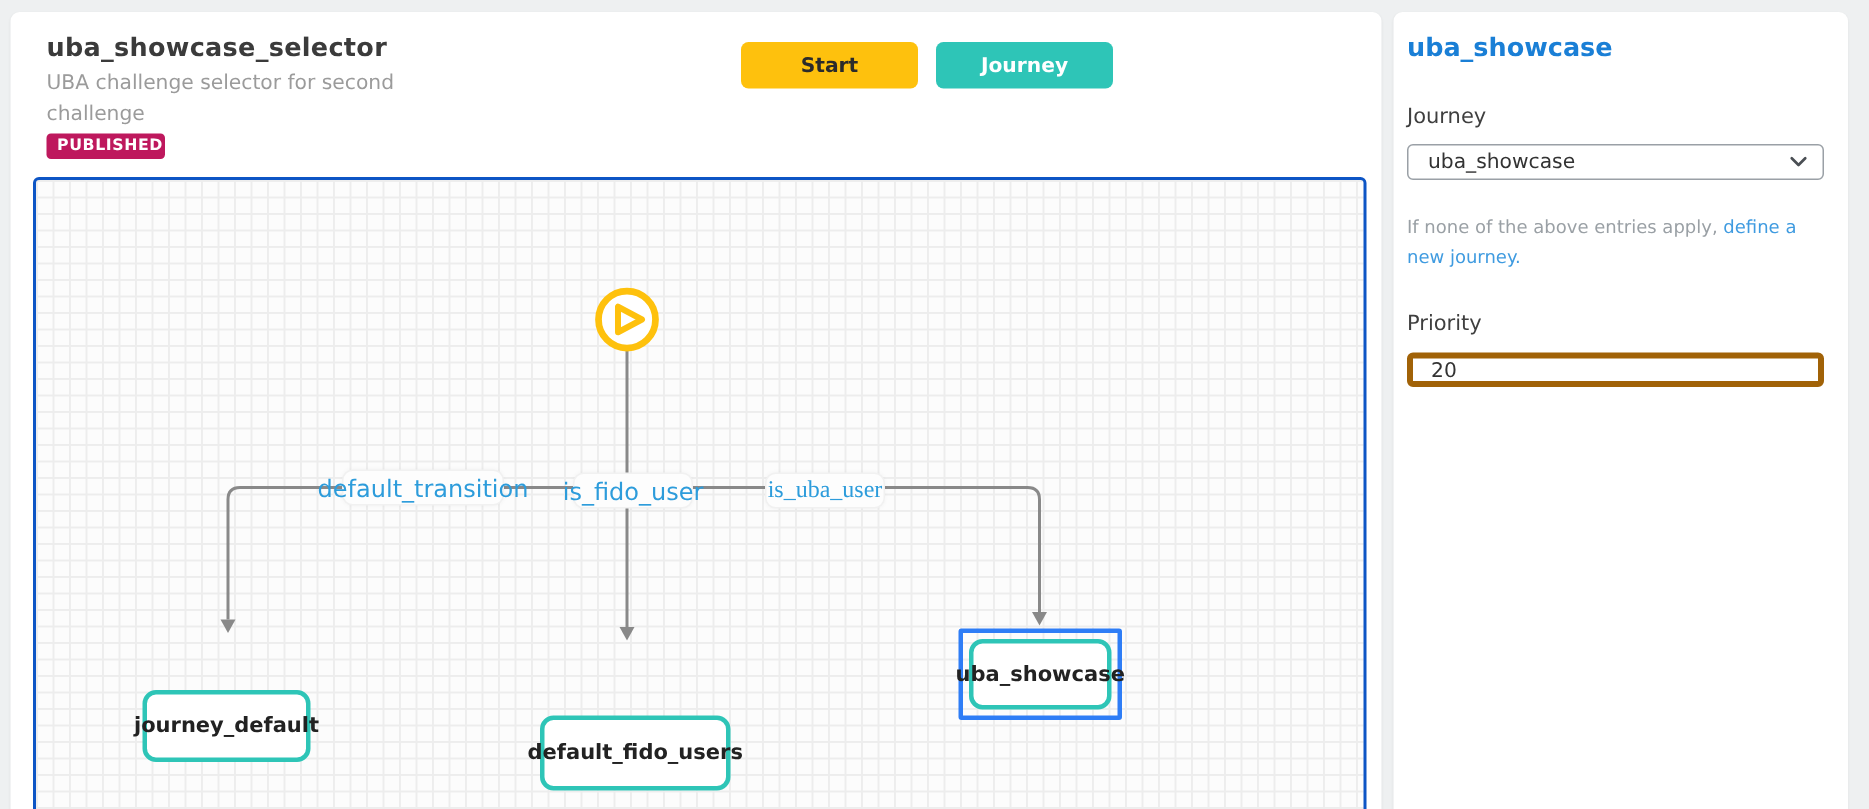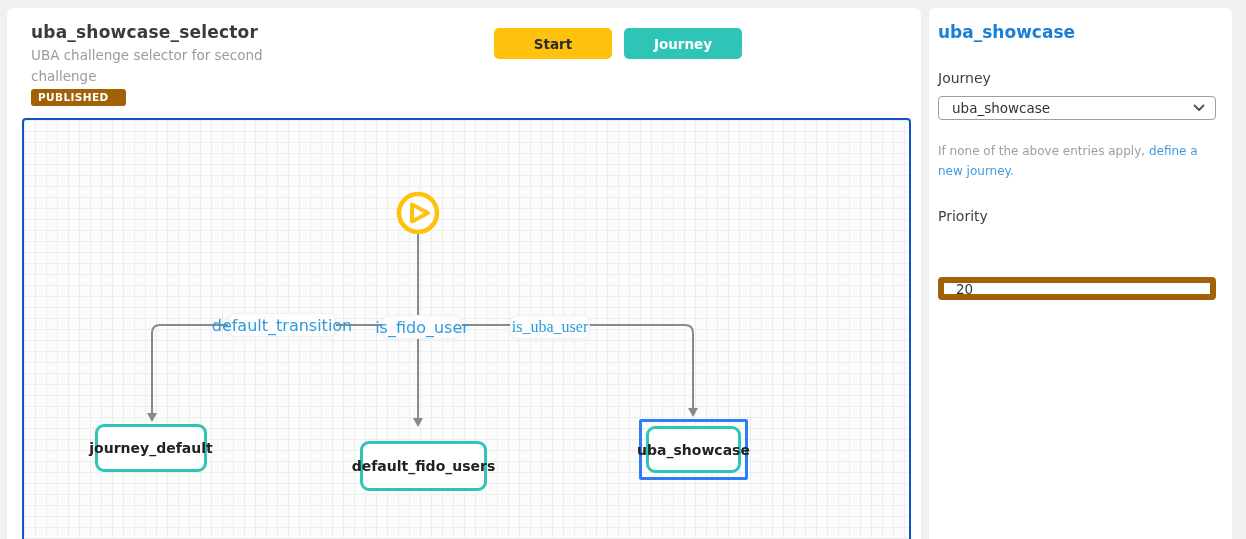--- a/index.html
+++ b/index.html
@@ -9,23 +9,23 @@
   .card { position:absolute; background:#fff; border-radius:6px;
     box-shadow:0 1px 2px rgba(0,0,0,0.06); }
   #main-card { left:7px; top:8px; width:914px; height:560px; }
   #right-card { left:929px; top:8px; width:303px; height:560px; }
 
   
   .flow-title { position:absolute; left:24px; top:14px; font-size:17px;
     font-weight:700; color:#3b3b3b; letter-spacing:0.2px; }
   .flow-desc { position:absolute; left:24px; top:37px; width:260px;
     font-size:13.5px; line-height:21px; color:#9b9b9b; }
-  .badge { position:absolute; left:24px; top:81px; background:#a16207;
+  .badge { position:absolute; left:24px; top:81px; background:#be185d;
     color:#fff; font-size:10.5px; font-weight:700; letter-spacing:0.4px;
-    padding:2px 17px 3px 7px; border-radius:3px; }
+    padding:2px 1px 3px 7px; border-radius:3px; }
   .btn { position:absolute; top:20px; width:118px; height:31px;
     border:none; border-radius:5px; font-size:13.5px; font-weight:700;
     font-family:inherit; cursor:pointer;text-align:center; }
   #start-btn { left:487px; background:#fec10d; color:#2b2b2b; }
   #journey-btn { left:617px; background:#2ec5b7; color:#fff; }
 
   
   #canvas { position:absolute; left:15px; top:110px; width:889px; height:442px;
     border:2.5px solid #0d55c5; border-radius:4px;
     background-color:#fcfcfc;
@@ -38,21 +38,21 @@
     justify-content:center; background:#fdfdfd; border:1px solid #f1f1f1;
     border-radius:7px; color:#2d9cdb; font-size:16px; padding:0 8px;
     box-shadow:0 0 3px rgba(0,0,0,0.04); white-space:nowrap; }
   #pill-default-transition { left:204px; top:193px; width:108px; }
   #pill-is-fido-user { left:358px; top:195px; width:80px; }
   #pill-is-uba-user { left:486px; top:195px; width:80px;font-family:Liberation Serif, serif; }
 
   .node { position:absolute; background:#fff; border:3px solid #2ec5b7;
     border-radius:9px; display:flex; align-items:center; justify-content:center;
     font-size:14px; font-weight:700; color:#222; cursor:pointer;
-    white-space:nowrap; }
+    white-space:nowrap;margin-top:36px; }
   #node-journey-default { left:71px; top:304px; width:112px; height:48px; }
   #node-default-fido-users { left:336px; top:321px; width:127px; height:50px; }
   .selection { position:absolute; left:615px; top:299px; width:109px; height:61px;
     border:3px solid #2e7df6; border-radius:2px; padding:4px; cursor:pointer; }
   .selection .inner-node { position:relative; width:100%; height:100%;
     background:#fff; border:3px solid #2ec5b7; border-radius:9px;
     display:flex; align-items:center; justify-content:center;
     font-size:14px; font-weight:700; color:#222; white-space:nowrap; }
 
   #start-icon { position:absolute; left:372px; top:71px; cursor:pointer; }
@@ -65,22 +65,22 @@
   #priority-label { top:200px; }
   .select-box { position:absolute; left:9px; top:88px; width:278px; height:24px;
     background:#fff; border:1px solid #9aa0a6; border-radius:4px;
     display:flex; align-items:center; font-size:13.5px; color:#333;
     padding-left:13px; cursor:pointer; }
   .select-box .chev { position:absolute; right:10px; top:7px; }
   .help { position:absolute; left:9px; top:133px; width:285px; font-size:12px;
     line-height:20px; color:#9aa0a5; }
   .help a { color:#3f9be0; text-decoration:none; cursor:pointer; }
   .text-input { position:absolute; left:9px; top:227px; width:278px; height:23px;
-    border:6px solid #a16207; border-radius:4px; font-size:13.5px; color:#333;
-    padding-left:12px; font-family:inherit; background:#fff;margin-top:42px; }
+    border:4px solid #a16207; border-radius:4px; font-size:13.5px; color:#333;
+    padding-left:12px; font-family:inherit; background:#fff; }
 </style>
 </head>
 <body>
 
 <div id="main-card" class="card">
   <div class="flow-title">uba_showcase_selector</div>
   <div class="flow-desc">UBA challenge selector for second challenge</div>
   <div class="badge">PUBLISHED</div>
   <button class="btn" id="start-btn">Start</button>
   <button class="btn" id="journey-btn">Journey</button>

